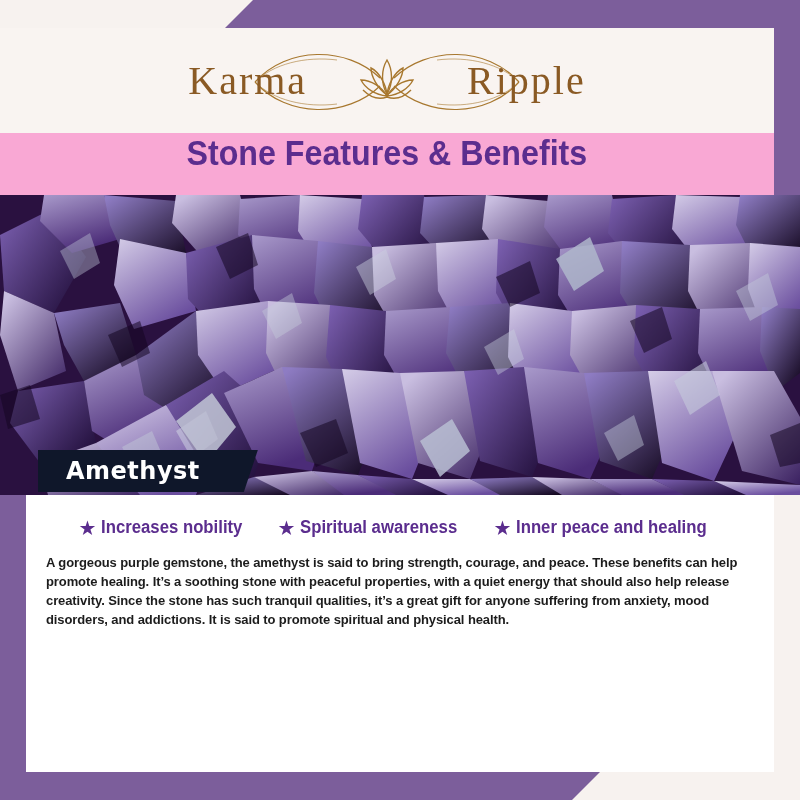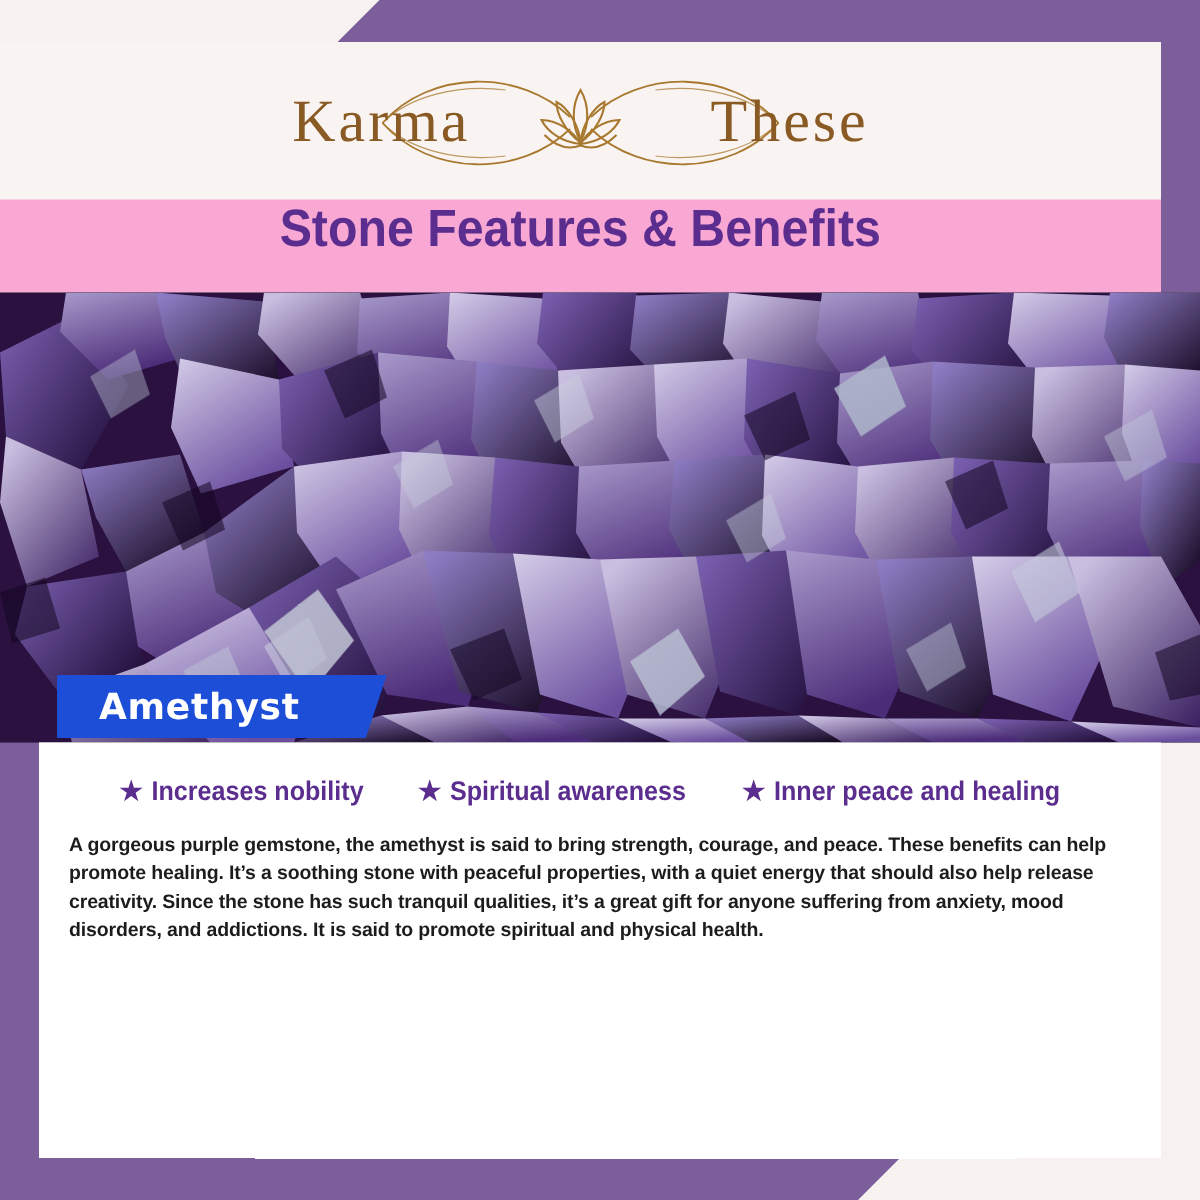--- a/index.html
+++ b/index.html
@@ -92,21 +92,21 @@
     background:#2A1140;
   }
   .hero-svg { display:block; width:800px; height:300px; }
 
   
   .stone-banner {
     position:absolute;
     left:38px; top:450px;
     height:42px;
     padding:0 58px 0 28px;
-    background:#1d4ed8;
+    background:#0f172a;
     display:flex; align-items:center;
     clip-path: polygon(0 0, 100% 0, calc(100% - 14px) 100%, 0 100%);
   }
   .stone-banner .stone-name {
     font-family:"DejaVu Sans", sans-serif;
     font-weight:bold;
     font-size:24px;
     color:#FFFFFF;
     letter-spacing:0.5px;
   }
@@ -185,21 +185,21 @@
           <path d="M 210 57 C 200 50, 194 38, 194 30 C 202 34, 209 46, 210 57 Z"></path>
           <path d="M 210 57 C 220 50, 226 38, 226 30 C 218 34, 211 46, 210 57 Z"></path>
           <path d="M 210 58 C 198 57, 188 50, 184 42 C 194 42, 205 49, 210 58 Z"></path>
           <path d="M 210 58 C 222 57, 232 50, 236 42 C 226 42, 215 49, 210 58 Z"></path>
           <path d="M 186 52 C 194 60, 202 62, 210 59 C 218 62, 226 60, 234 52"></path>
         </g>
       </svg>
 
       <div class="logo-text">
         <span class="logo-word left">Karma</span>
-        <span class="logo-word right">These</span>
+        <span class="logo-word right">Ripple</span>
       </div>
     </div>
   </div>
 
   <div class="title-bar">
     <span class="title">Stone Features &amp; Benefits</span>
   </div>
 
   <div class="hero">
     <svg class="hero-svg" viewBox="0 0 800 300" preserveAspectRatio="none">

